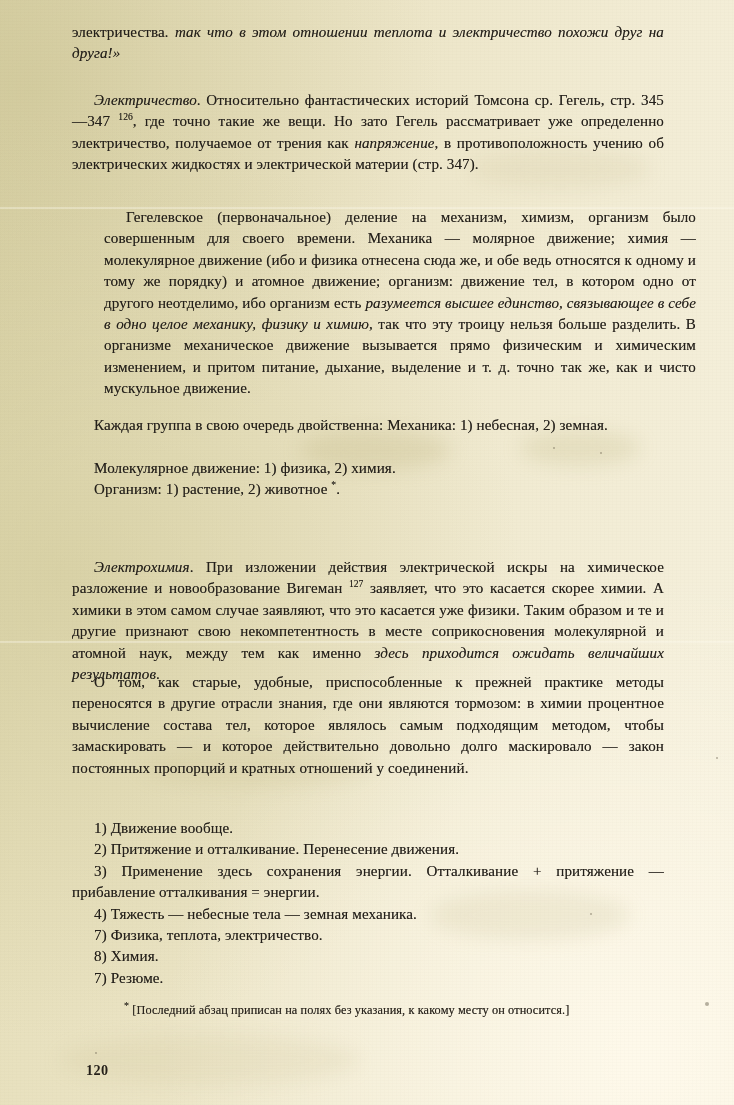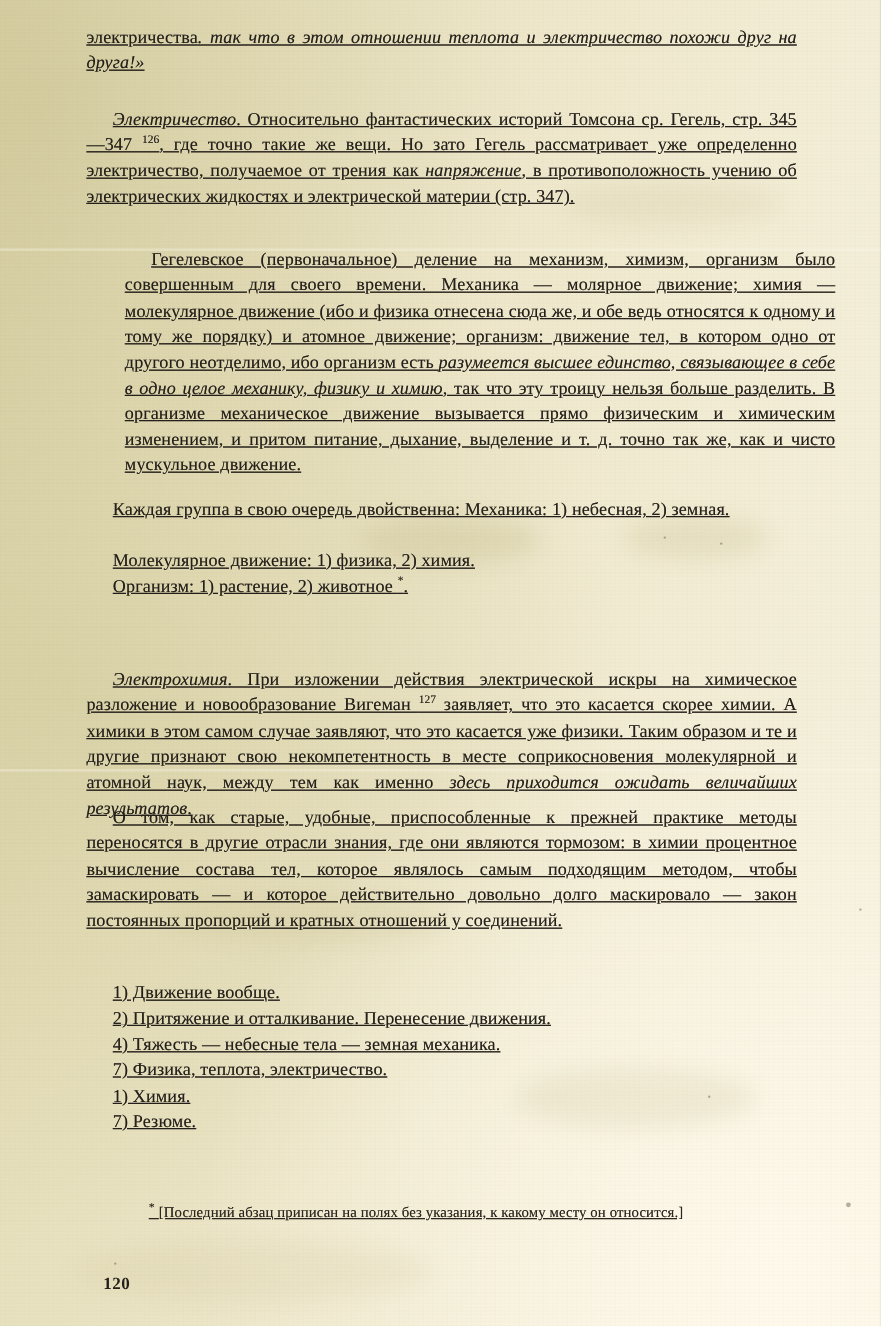--- a/index.html
+++ b/index.html
@@ -66,21 +66,20 @@
 
   p, .line-block {
     margin: 0;
     text-align: justify;
     text-justify: inter-word;
     font-size: 15.1px;
     line-height: 21.4px;
     letter-spacing: 0.1px;
     
     text-shadow: 0 0 0.45px rgba(35,31,26,0.55);
-    text-decoration: underline;
   }
 
   p.ind { text-indent: 22px; }
   p.noind { text-indent: 0; }
 
   .it { font-style: italic; }
   .sup {
     font-size: 9.6px;
     vertical-align: super;
     line-height: 0;
@@ -170,23 +169,24 @@
 
     <p class="pos ind" id="p-organism"><span>Организм: 1) растение, 2) животное </span><span class="sup">*</span><span>.</span></p>
 
     <p class="pos ind" id="p-echem"><span class="it">Электрохимия</span><span>. При изложении действия электрической искры на химическое разложение и новообразование Вигеман </span><span class="sup">127</span><span> заявляет, что это касается скорее химии. А химики в этом самом случае заявляют, что это касается уже физики. Таким образом и те и другие признают свою некомпетентность в месте соприкосновения молекулярной и атомной наук, между тем как именно </span><span class="it">здесь приходится ожидать величайших результатов</span><span>.</span></p>
 
     <p class="pos ind" id="p-methods">О том, как старые, удобные, приспособленные к прежней практике методы переносятся в другие отрасли знания, где они являются тормозом: в химии процентное вычисление состава тел, которое являлось самым подходящим методом, чтобы замаскировать — и которое действительно довольно долго маскировало — закон постоянных пропорций и кратных отношений у соединений.</p>
 
     <div class="pos" id="list-block">
       <p class="list-item">1) Движение вообще.</p>
       <p class="list-item">2) Притяжение и отталкивание. Перенесение движения.</p>
+      <p class="list-item">3) Применение здесь сохранения энергии. Отталкивание + притяжение — прибавление отталкивания = энергии.</p>
       <p class="list-item">4) Тяжесть — небесные тела — земная механика.</p>
       <p class="list-item">7) Физика, теплота, электричество.</p>
-      <p class="list-item">1) Химия.</p>
+      <p class="list-item">8) Химия.</p>
       <p class="list-item">7) Резюме.</p>
     </div>
 
     <div class="pos" id="footnote">
       <p class="footnote-text fn-first"><span class="fn-mark">*</span> <span>[Последний абзац приписан на полях без указания, к какому месту он относится.]</span></p>
     </div>
 
     <div class="pos" id="pagenum">
       <span class="page-number">120</span>
     </div>

